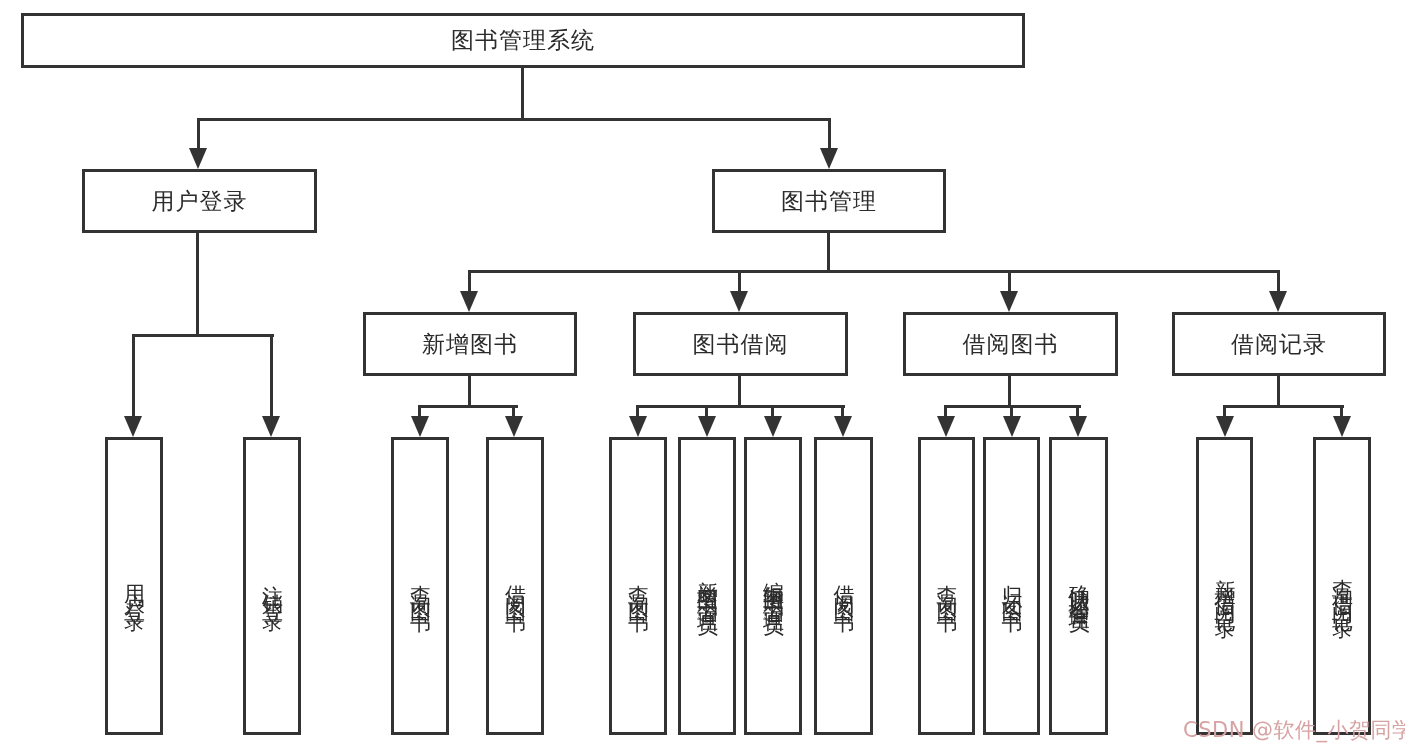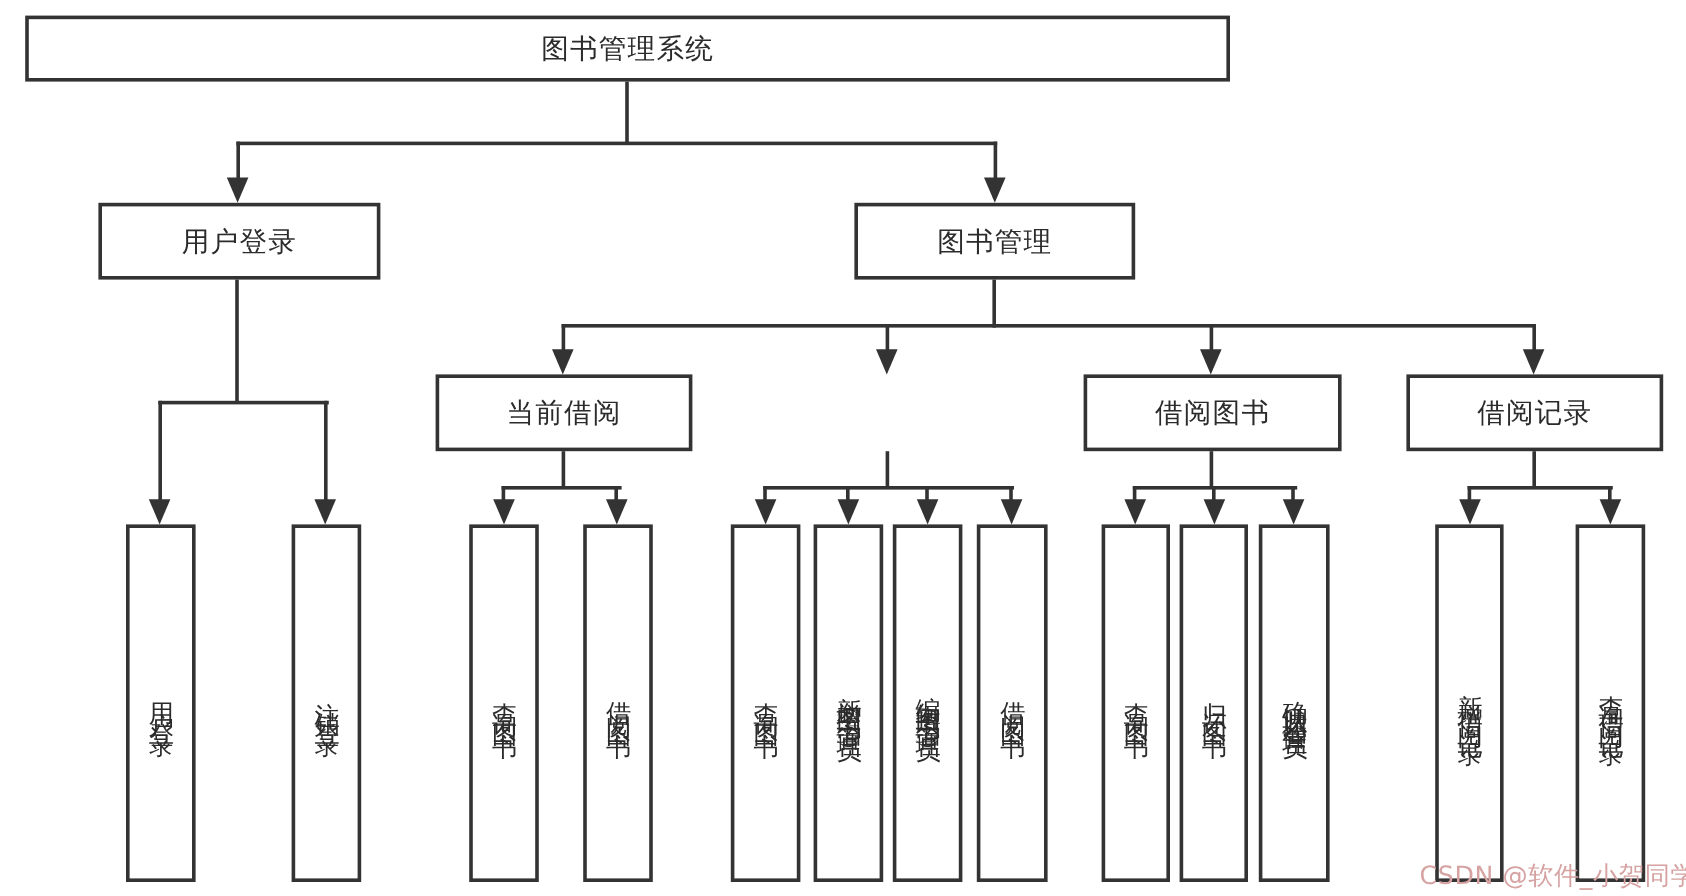--- a/index.html
+++ b/index.html
@@ -56,22 +56,23 @@
 <body>
 
 <div id="stage">
 
   <div class="hbox" style="left:21px;top:13px;width:1004px;height:55px;">图书管理系统</div>
 
   <div class="hbox" style="left:82px;top:169px;width:235px;height:64px;">用户登录</div>
 
   <div class="hbox" style="left:712px;top:169px;width:234px;height:64px;text-align:center;">图书管理</div>
 
-  <div class="hbox" style="left:363px;top:312px;width:214px;height:64px;">当前借阅</div>
+  <div class="hbox" style="left:363px;top:312px;width:214px;height:64px;">新增图书</div>
 
+  <div class="hbox" style="left:633px;top:312px;width:215px;height:64px;">图书借阅</div>
 
   <div class="hbox" style="left:903px;top:312px;width:215px;height:64px;">借阅图书</div>
 
   <div class="hbox" style="left:1172px;top:312px;width:214px;height:64px;">借阅记录</div>
 
   <div class="vbox" style="left:105px;top:437px;width:58px;height:298px;">用户登录</div>
   <div class="vbox" style="left:243px;top:437px;width:58px;height:298px;">注销登录</div>
 
   <div class="vbox" style="left:391px;top:437px;width:58px;height:298px;">查询图书</div>
   <div class="vbox" style="left:486px;top:437px;width:58px;height:298px;">借阅图书</div>

